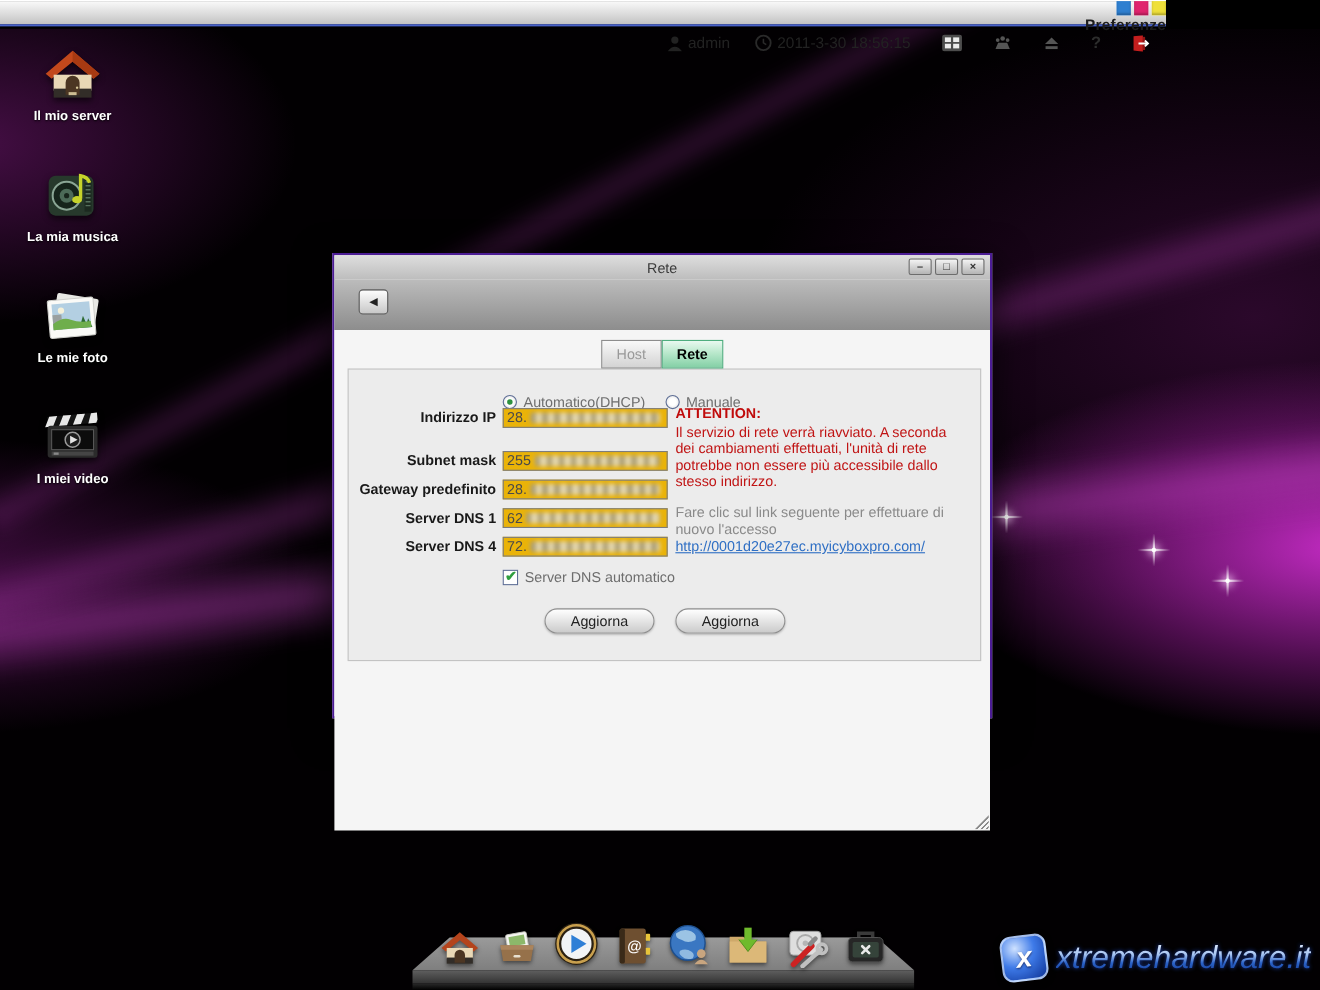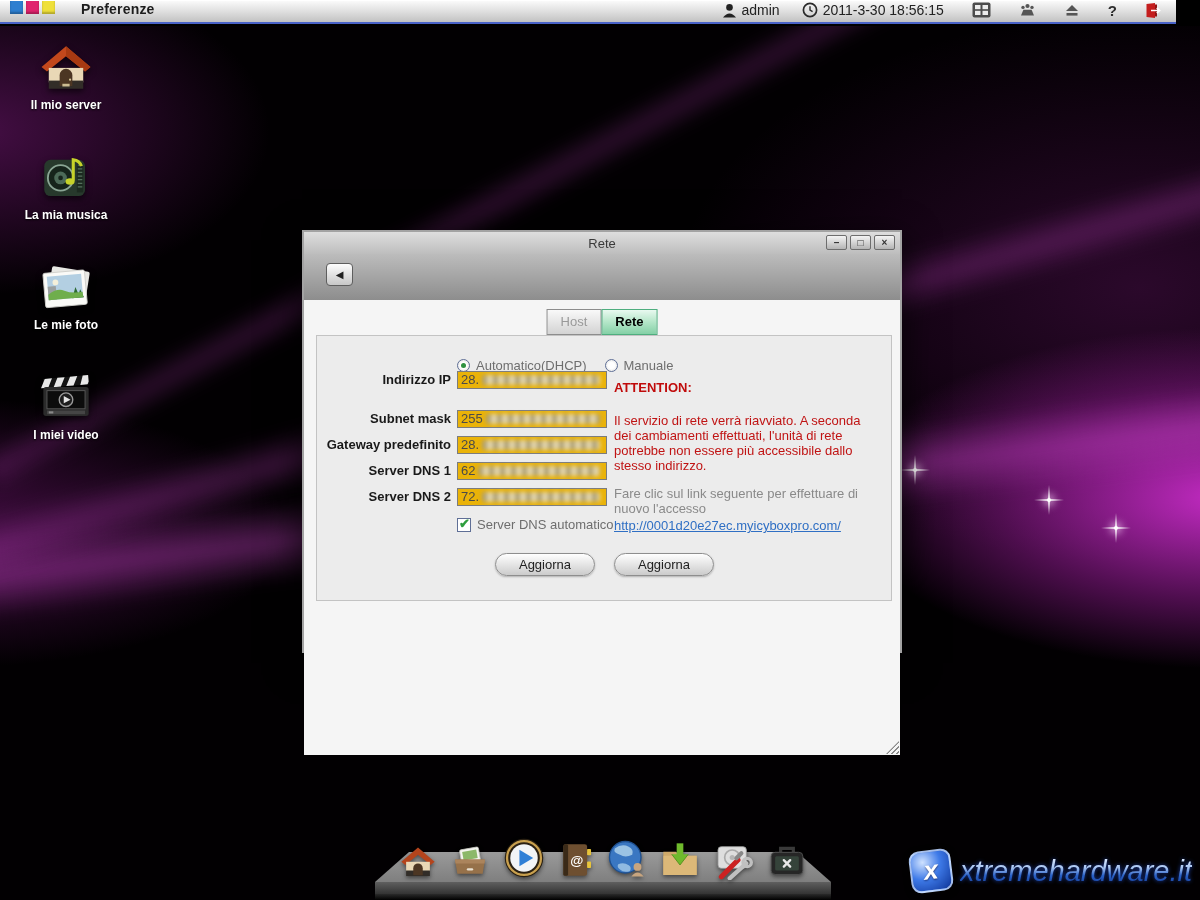--- a/index.html
+++ b/index.html
@@ -1,23 +1,23 @@
 <!DOCTYPE html>
 <html><head>
 <meta charset="utf-8">
 <style>
   * { margin:0; padding:0; box-sizing:border-box; }
   html,body { width:1200px; height:900px; overflow:hidden; }
   body { font-family:"Liberation Sans", sans-serif; background:#000; position:relative; }
 
   
-  .topbar { position:absolute; top:0; left:0; width:1176px; height:24px;
+  .topbar { position:absolute; top:0; left:0; width:1060px; height:24px;
     background:linear-gradient(#fafafa, #dcdcdc 55%, #c2c2c2);
     border-top:1px solid #fff; border-bottom:2px solid #4a63c8;
-    display:flex; align-items:flex-start; z-index:50; }
+    display:flex; align-items:flex-end; z-index:50;flex-direction:column; }
   .tb-logo { display:flex; gap:3px; margin-left:10px; }
   .tb-logo span { width:13px; height:13px; display:block; box-shadow:inset 0 -2px 2px rgba(0,0,0,.25); }
   .tb-title { margin-left:26px; font-size:14px; font-weight:bold; color:#1d1d1d; letter-spacing:.2px; }
   .tb-right { margin-left:auto; display:flex; align-items:center; margin-right:14px; }
   .tb-user { display:flex; align-items:center; gap:5px; font-size:14px; color:#222; cursor:default; }
   .tb-time { display:flex; align-items:center; gap:5px; font-size:14px; color:#222; margin-left:22px; }
   .tb-ico { margin-left:28px; display:flex; align-items:center; justify-content:center; height:18px; }
   .tb-help { font-size:15px; font-weight:bold; color:#2d2d2d; }
 
   
@@ -44,21 +44,21 @@
     background:linear-gradient(90deg, rgba(255,255,255,0), rgba(255,255,255,.9), rgba(255,255,255,0)); }
 
   
   .desk-icons { position:absolute; left:18px; top:12px; width:96px; list-style:none; z-index:5; }
   .desk-item { width:96px; height:110px; text-align:center; cursor:pointer; }
   .desk-item svg { width:58px; height:58px; display:block; margin:0 auto; filter:drop-shadow(0 3px 3px rgba(0,0,0,.6)); }
   .desk-label { display:block; margin-top:2px; font-size:12px; font-weight:bold; color:#fff; text-shadow:0 1px 2px #000; }
 
   
   .window { position:absolute; left:302px; top:230px; width:600px; height:423px;
-    border:2px solid #a3a3a3; background:#f5f5f5; z-index:20;
+    border:2px solid #4c1d95; background:#f5f5f5; z-index:20;
     box-shadow:0 10px 34px rgba(0,0,0,.75); }
   .titlebar { height:22px; background:linear-gradient(#dedede, #bdbdbd);
     display:flex; align-items:center; justify-content:center; position:relative; }
   .win-title { font-size:13px; color:#3a3a3a; }
   .win-btns { position:absolute; right:5px; top:3px; display:flex; gap:3px; }
   .wbtn { width:21px; height:15px; border:1px solid #6d6d6d; border-radius:2px;
     background:linear-gradient(#f4f4f4, #b4b4b4); font-size:10px; font-weight:bold;
     color:#333; text-align:center; line-height:13px; cursor:pointer; }
   .winhead { height:46px; background:linear-gradient(#bcbcbc, #8d8d8d); position:relative; }
   .backbtn { position:absolute; left:22px; top:9px; width:27px; height:23px;
@@ -95,23 +95,23 @@
   .checkbox { width:14px; height:14px; border:1px solid #5f6f96; background:#fff; position:relative; cursor:pointer; flex:none; }
   .checkbox .mark { position:absolute; left:1px; top:-3px; font-size:13px; font-weight:bold; color:#2f9e3f; }
 
   .btn-row { position:absolute; top:217px; left:0; width:576px; }
   .pill { position:absolute; width:100px; height:23px; border:1px solid #8e8e8e; border-radius:12px;
     background:linear-gradient(#ffffff, #cbcbcb); font-size:13px; color:#222; text-align:center;
     line-height:21px; cursor:pointer; box-shadow:0 1px 2px rgba(0,0,0,.25); }
   .pill.apply { left:178px; }
   .pill.refresh { left:297px; }
 
-  .notice { position:absolute; left:297px; top:44px; width:264px; }
+  .notice { position:absolute; left:297px; top:32px; width:264px; }
   .notice-title { font-size:13px; font-weight:bold; color:#c00b0b; }
-  .notice-body { font-size:13px; color:#c01414; line-height:15px; margin-top:18px; }
+  .notice-body { font-size:13px; color:#c01414; line-height:15px; margin-top:2px; }
   .notice-info { font-size:13px; color:#8a8a8a; line-height:15px; margin-top:13px; }
   .notice-link { font-size:13px; color:#2f6fc4; text-decoration:underline; cursor:pointer; display:inline-block; margin-top:1px; }
 
   .resize-grip { position:absolute; right:1px; bottom:1px; width:13px; height:13px; cursor:nwse-resize;
     background:repeating-linear-gradient(135deg, transparent 0 2px, #8a8a8a 2px 3.5px);
     clip-path:polygon(100% 0, 100% 100%, 0 100%); }
 
   
   .dock { position:absolute; left:375px; bottom:0; width:456px; height:66px; z-index:10; }
   .dock-shelf { position:absolute; inset:0;
@@ -311,21 +311,21 @@
           </div>
         </div>
         <div class="frow" style="top:125px;">
           <label class="flabel">Server DNS 1</label>
           <div class="finput">
             <span class="fval">62</span>
             <span class="fmask"></span>
           </div>
         </div>
         <div class="frow" style="top:151px;">
-          <label class="flabel">Server DNS 2</label>
+          <label class="flabel">Server DNS 4</label>
           <div class="finput">
             <span class="fval">72.</span>
             <span class="fmask"></span>
           </div>
         </div>
 
         <div class="chk-row">
           <span class="checkbox">
               <span class="mark">✔</span>
             </span>

